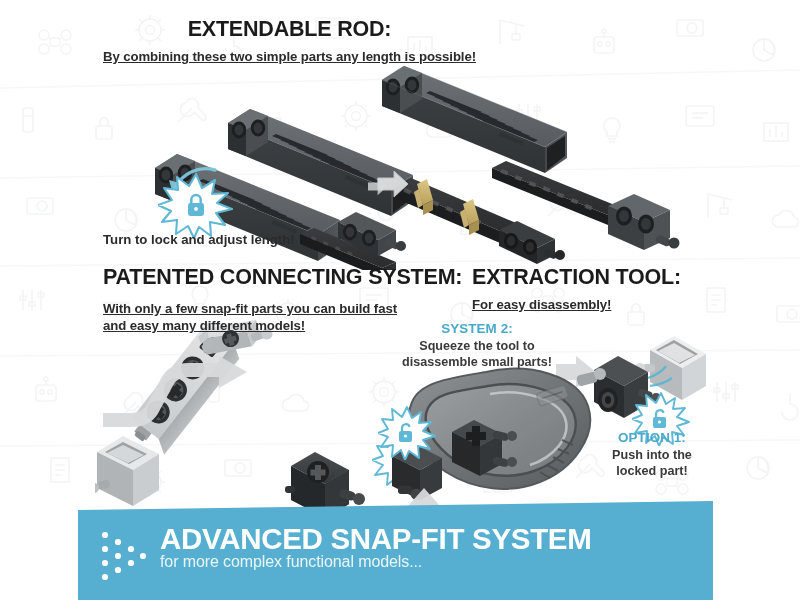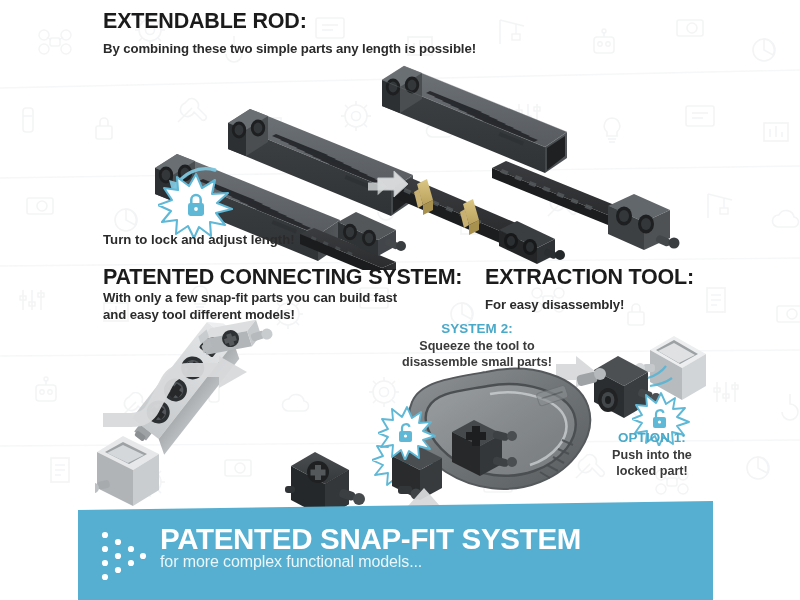--- a/index.html
+++ b/index.html
@@ -20,21 +20,21 @@
   .layer{position:absolute;z-index:5;}
   .art{position:absolute;z-index:3;}
 
   
   .h-title{
     font-size:21.5px;font-weight:bold;color:#1b1b1b;
     letter-spacing:-.2px;line-height:1.05;white-space:nowrap;
   }
   .h-sub{
     font-size:13.2px;font-weight:bold;color:#2b2b2b;
-    line-height:1.33;letter-spacing:-.1px;
+    line-height:1.33;letter-spacing:-.1px;text-decoration:underline;
   }
   .caption{
     font-size:13.2px;font-weight:bold;color:#2b2b2b;line-height:1.3;
   }
   .opt-title{
     font-size:13.4px;font-weight:bold;color:#49a9c9;letter-spacing:.1px;
   }
   .opt-body{
     font-size:12.6px;font-weight:bold;color:#3a3a3a;line-height:1.28;
   }
@@ -702,36 +702,36 @@
   <svg width="58" height="54" viewBox="0 0 58 54" aria-hidden="true">
     <polygon points="29,1 34,12 43,6 41,17 53,16 45,25 57,30 45,34 52,43 40,40 41,52 31,45 27,54 23,44 14,51 15,39 3,41 10,31 0,27 10,23 4,13 15,14 14,3 24,11" fill="#ffffff" stroke="#5fb8d6" stroke-width="1.9" stroke-linejoin="round"></polygon>
     <g transform="translate(21,19)">
       <rect x="0" y="6" width="13" height="11" rx="2" fill="#5fb8d6"></rect>
       <path d="M 3 6 V 3 a 3.9 3.9 0 0 1 7.6 -1.1" fill="none" stroke="#5fb8d6" stroke-width="2.2"></path>
       <circle cx="6.5" cy="11" r="1.6" fill="#ffffff"></circle>
     </g>
   </svg>
 </div>
 
-<div class="layer" style="left:103px;top:10px;">
+<div class="layer" style="left:103px;top:18px;text-align:center;">
   <div class="h-title">EXTENDABLE ROD:</div>
   <div class="h-sub" style="margin-top:7px;">By combining these two simple parts any length is possible!</div>
 </div>
 
 <div class="layer" style="left:103px;top:231px;">
   <div class="caption">Turn to lock and adjust length!</div>
 </div>
 
 <div class="layer" style="left:103px;top:266px;">
   <div class="h-title">PATENTED CONNECTING SYSTEM:</div>
-  <div class="h-sub" style="margin-top:0;">With only a few snap-fit parts you can build fast</div>
-  <div class="h-sub">and easy tool different models!</div>
-</div>
-
-<div class="layer" style="left:485px;top:266px;">
+  <div class="h-sub" style="margin-top:11px;">With only a few snap-fit parts you can build fast</div>
+  <div class="h-sub">and easy many different models!</div>
+</div>
+
+<div class="layer" style="left:472px;top:266px;">
   <div class="h-title">EXTRACTION TOOL:</div>
   <div class="h-sub" style="margin-top:7px;">For easy disassembly!</div>
 </div>
 
 <div class="layer tc" style="left:384px;top:321px;width:186px;">
   <div class="opt-title">SYSTEM 2:</div>
   <div class="opt-body" style="margin-top:2px;">Squeeze the tool to</div>
   <div class="opt-body">disassemble small parts!</div>
 </div>
 
@@ -757,17 +757,17 @@
           <circle cx="20" cy="14" r="3.1"></circle>
           <circle cx="20" cy="28" r="3.1"></circle>
           <circle cx="20" cy="42" r="3.1"></circle>
           <circle cx="33" cy="21" r="3.1"></circle>
           <circle cx="33" cy="35" r="3.1"></circle>
           <circle cx="45" cy="28" r="3.1"></circle>
         </g>
       </svg>
     </div>
     <div class="banner-text">
-      <div class="banner-h1">PATENTED SNAP-FIT SYSTEM</div>
+      <div class="banner-h1">ADVANCED SNAP-FIT SYSTEM</div>
       <div class="banner-h2">for more complex functional models...</div>
     </div>
   </div>
 </div>
 
 </body></html>

